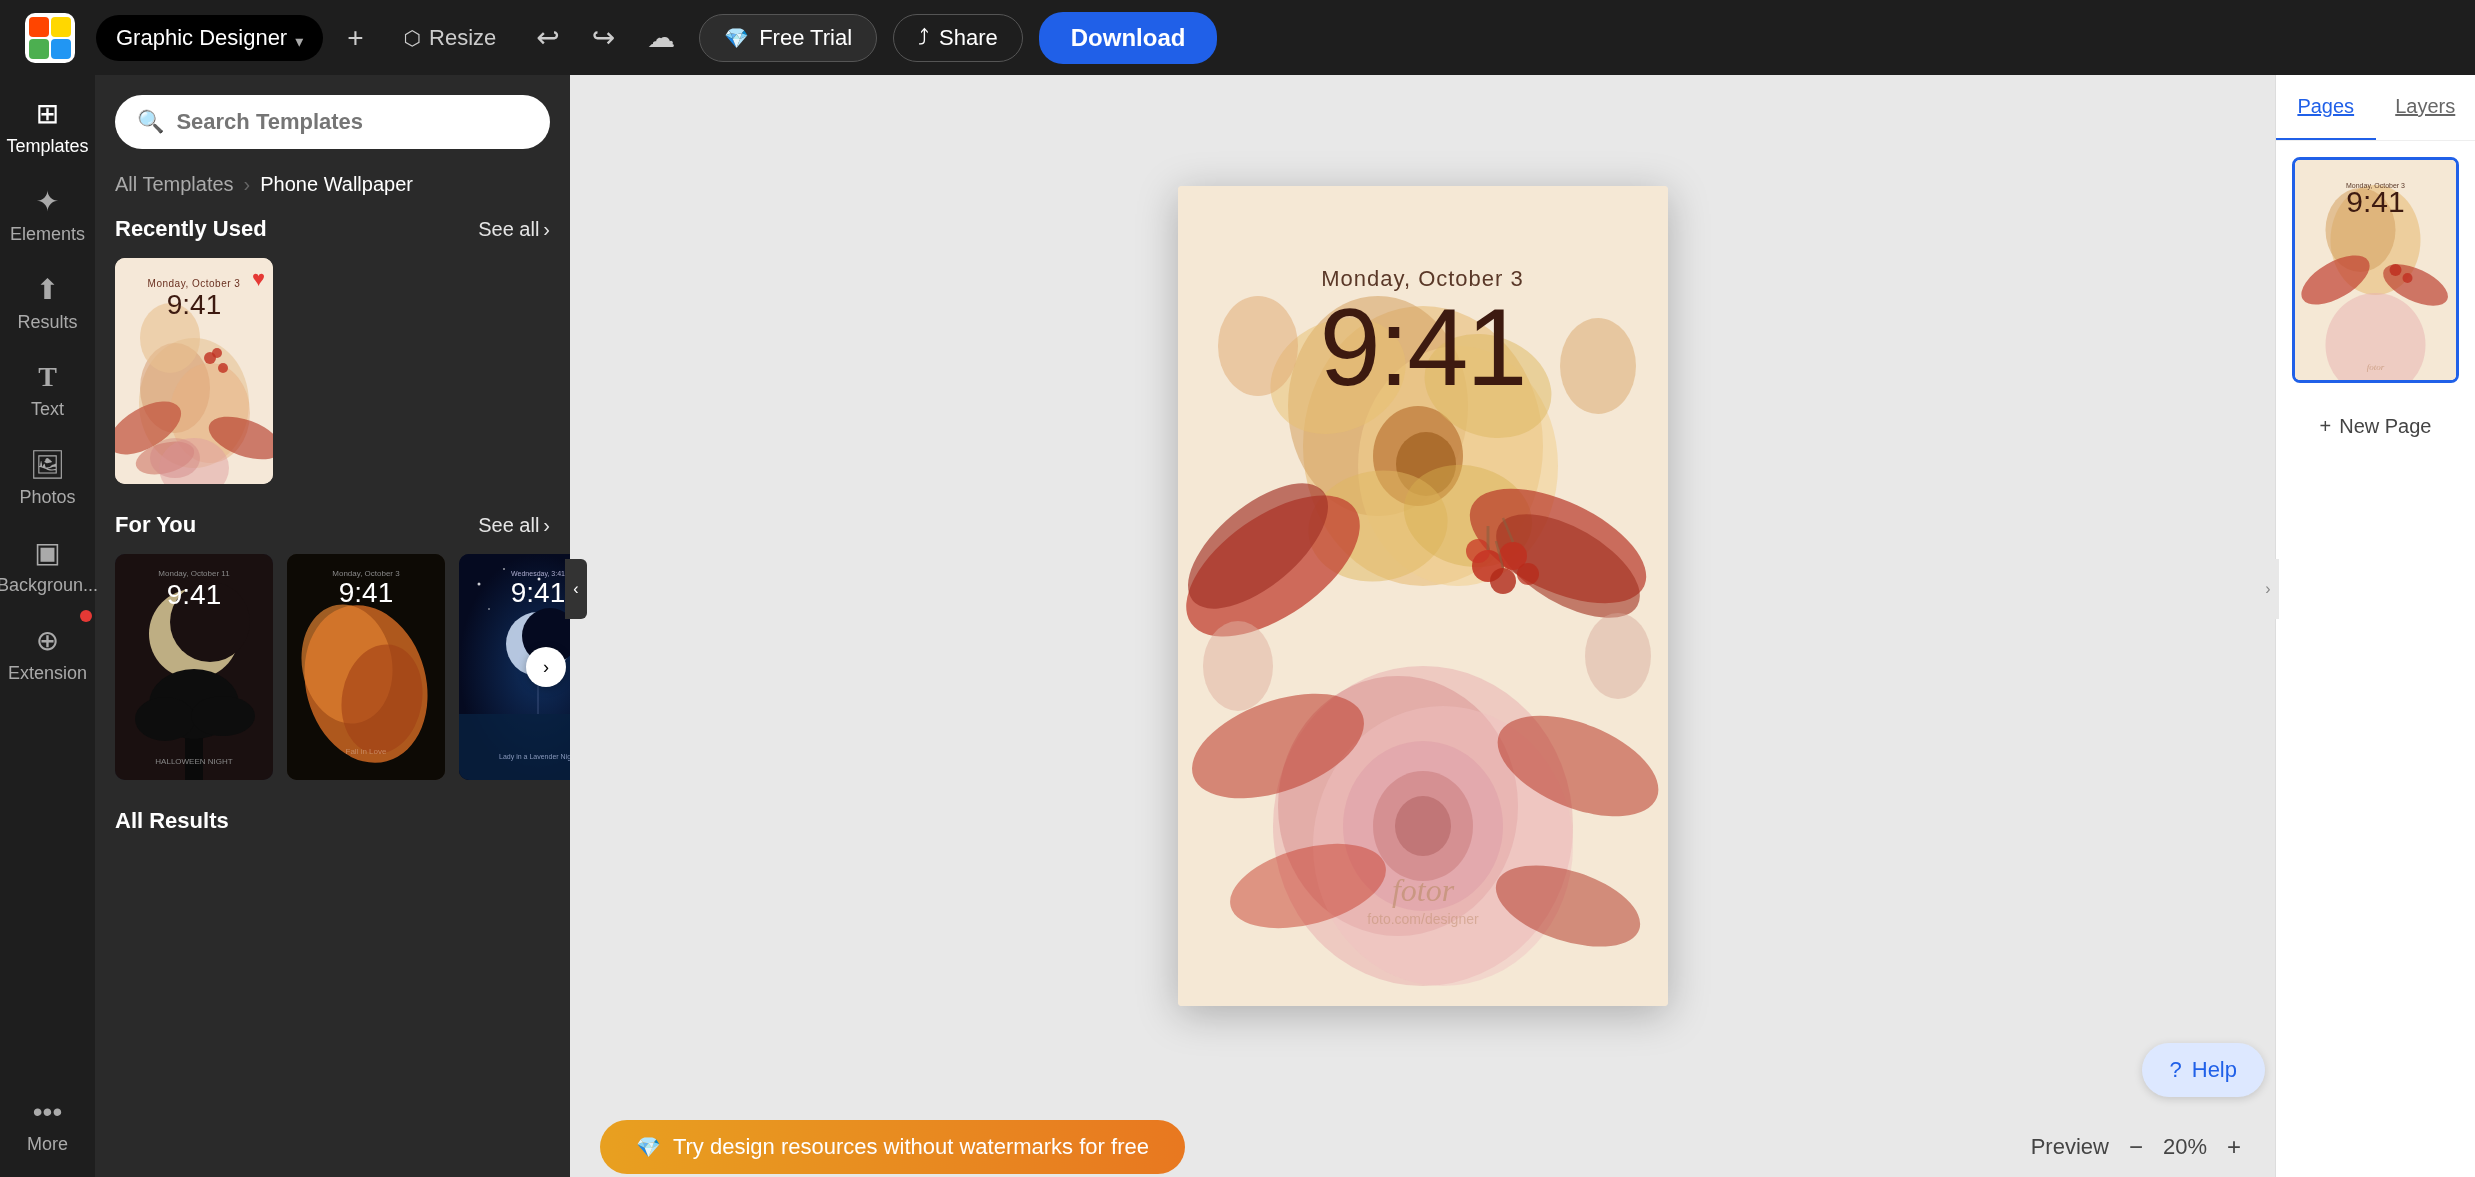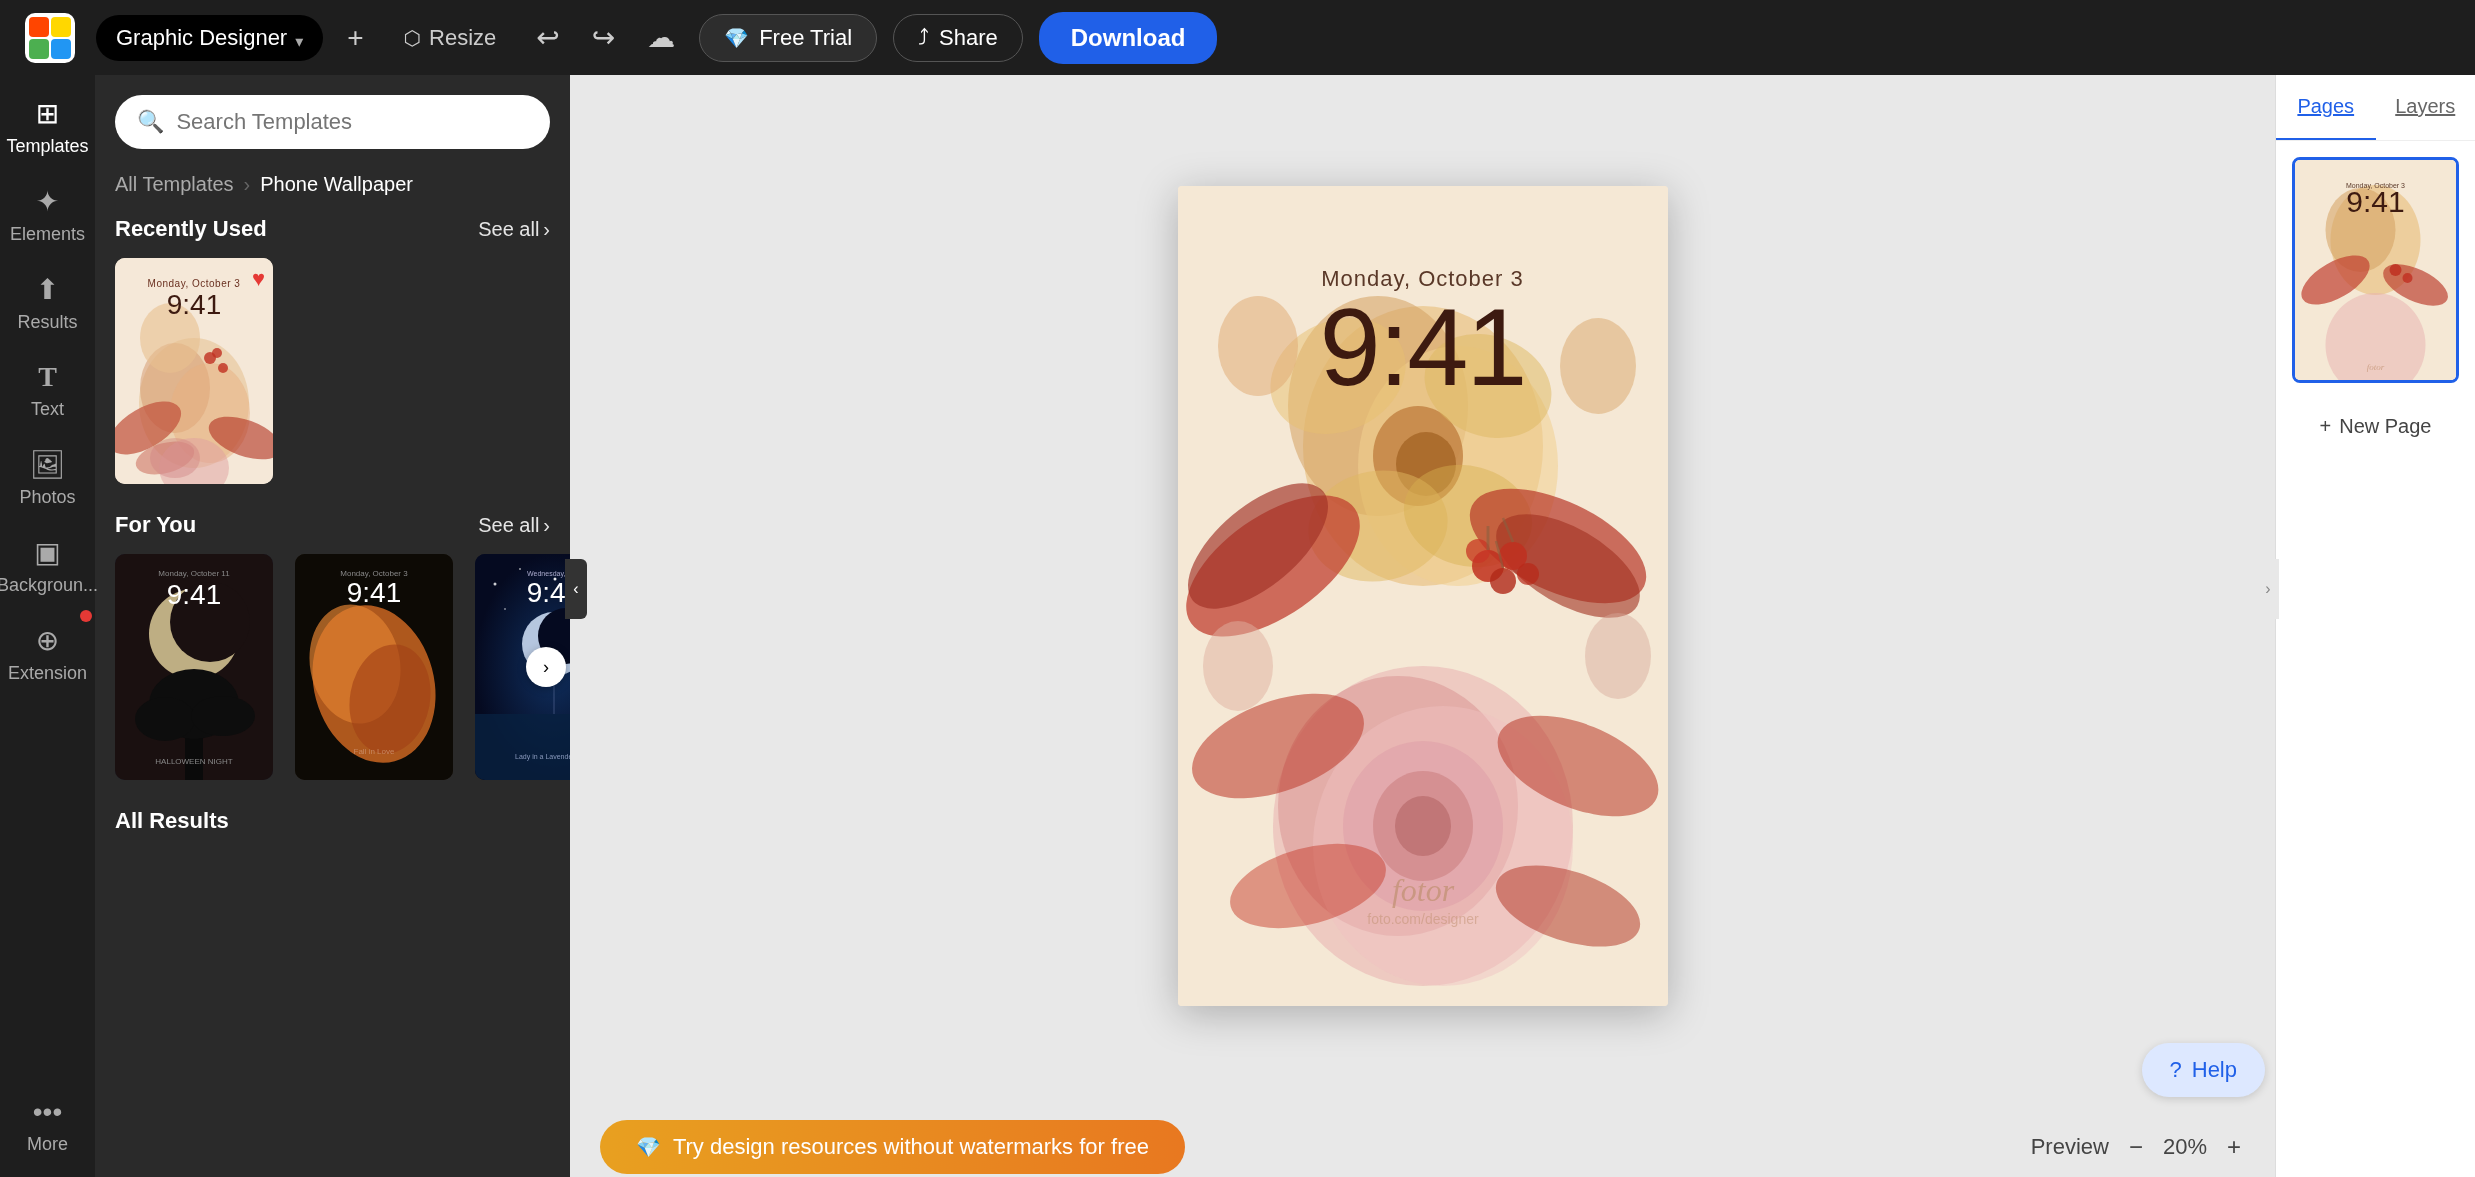--- a/index.html
+++ b/index.html
@@ -84,21 +84,21 @@
       background: #2a2a2a; overflow-y: auto; z-index: 40; padding: 20px;
     }
 
     .search-bar {
       display: flex; align-items: center; gap: 12px;
       background: #fff; border-radius: 28px; padding: 14px 22px;
       margin-bottom: 24px;
     }
     .search-bar input {
       border: none; outline: none; font-size: 22px; flex: 1;
-      background: transparent; color: #333;
+      background: transparent; color: #333; font-weight: bold;
     }
     .search-icon { color: #666; font-size: 22px; }
 
     .breadcrumb {
       display: flex; align-items: flex-end; gap: 10px;
       color: #aaa; font-size: 20px; margin-bottom: 20px;
     }
     .breadcrumb .current { color: white; font-weight: 500; }
     .breadcrumb .sep { color: #666; }
 
@@ -113,21 +113,21 @@
     .template-thumb {
       width: 158px; height: 226px; border-radius: 10px; overflow: hidden;
       position: relative; cursor: pointer; flex-shrink: 0;
     }
     .template-thumb .heart {
       position: absolute; top: 8px; right: 8px;
       color: #e53935; font-size: 22px;
     }
 
     .templates-row {
-      display: flex; gap: 22px; margin-bottom: 28px; position: relative; margin-top: 15px;
+      display: flex; gap: 14px; margin-bottom: 28px; position: relative; margin-top: 15px;
     }
     .templates-row .nav-arrow {
       position: absolute; right: -16px; top: 50%; transform: translateY(-50%);
       background: white; border: none; border-radius: 50%;
       width: 40px; height: 40px; font-size: 18px; cursor: pointer;
       display: flex; align-items: center; justify-content: center;
       box-shadow: 0 2px 8px rgba(0,0,0,0.3);
     }
 
     

